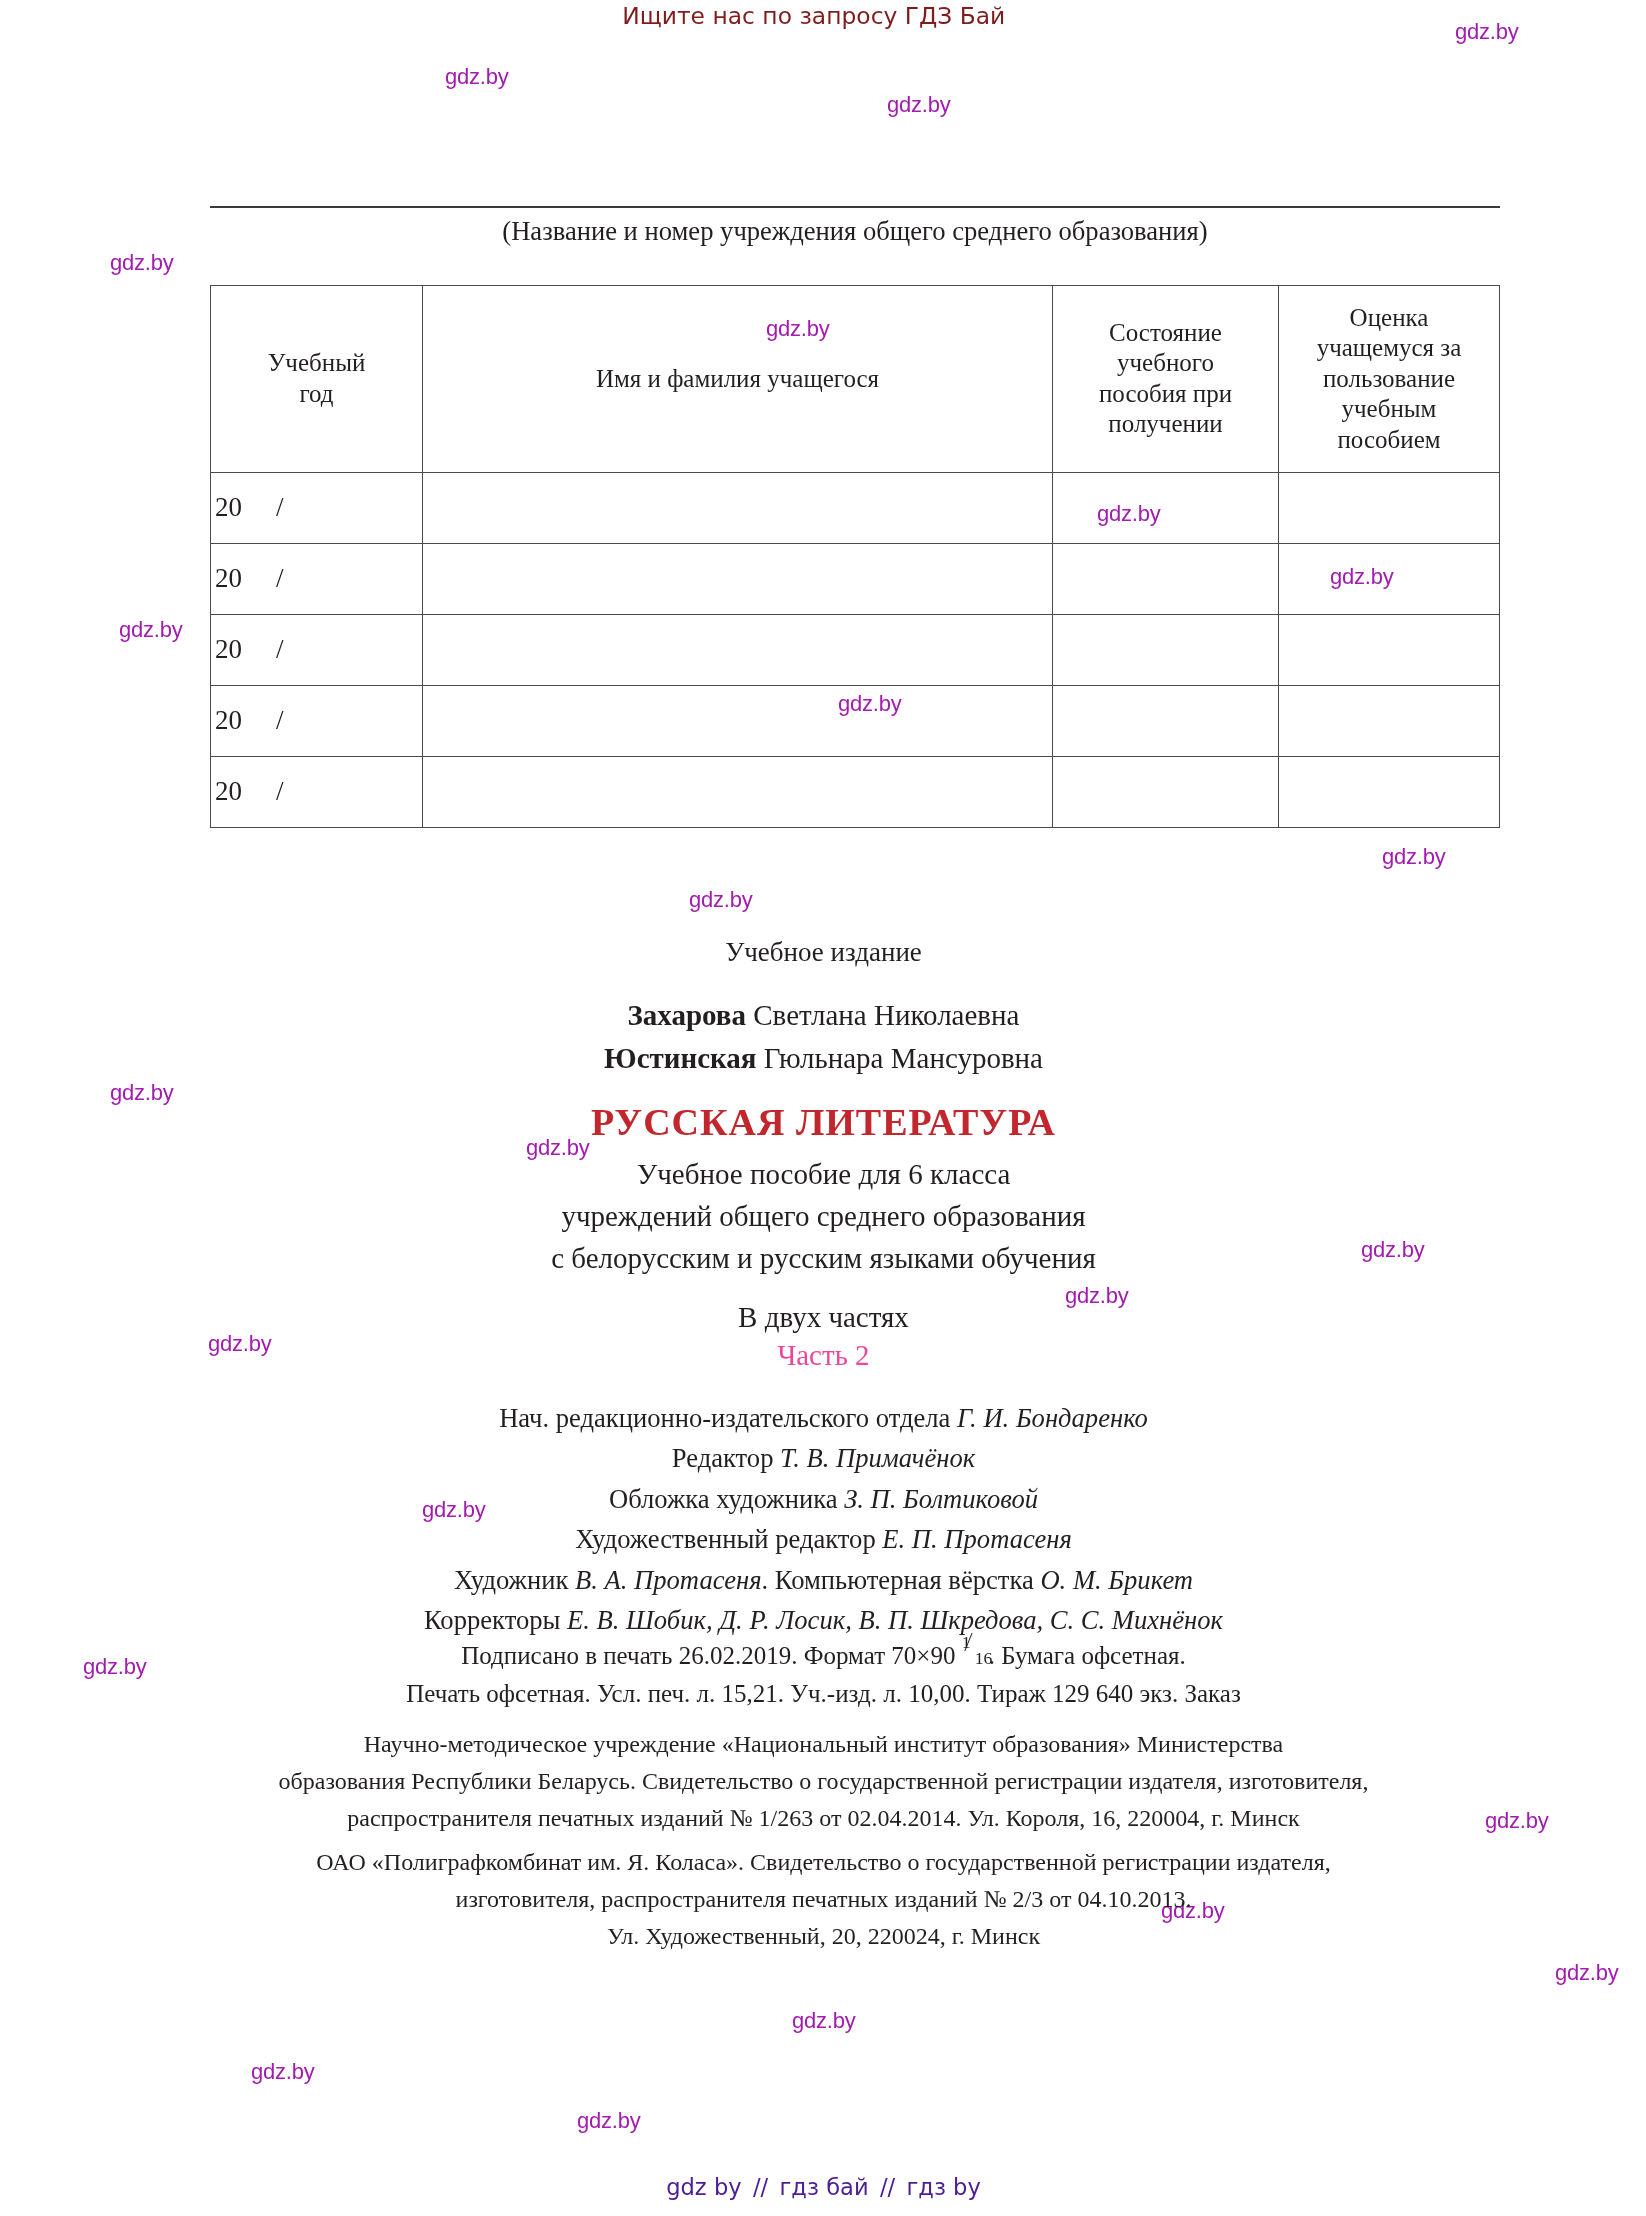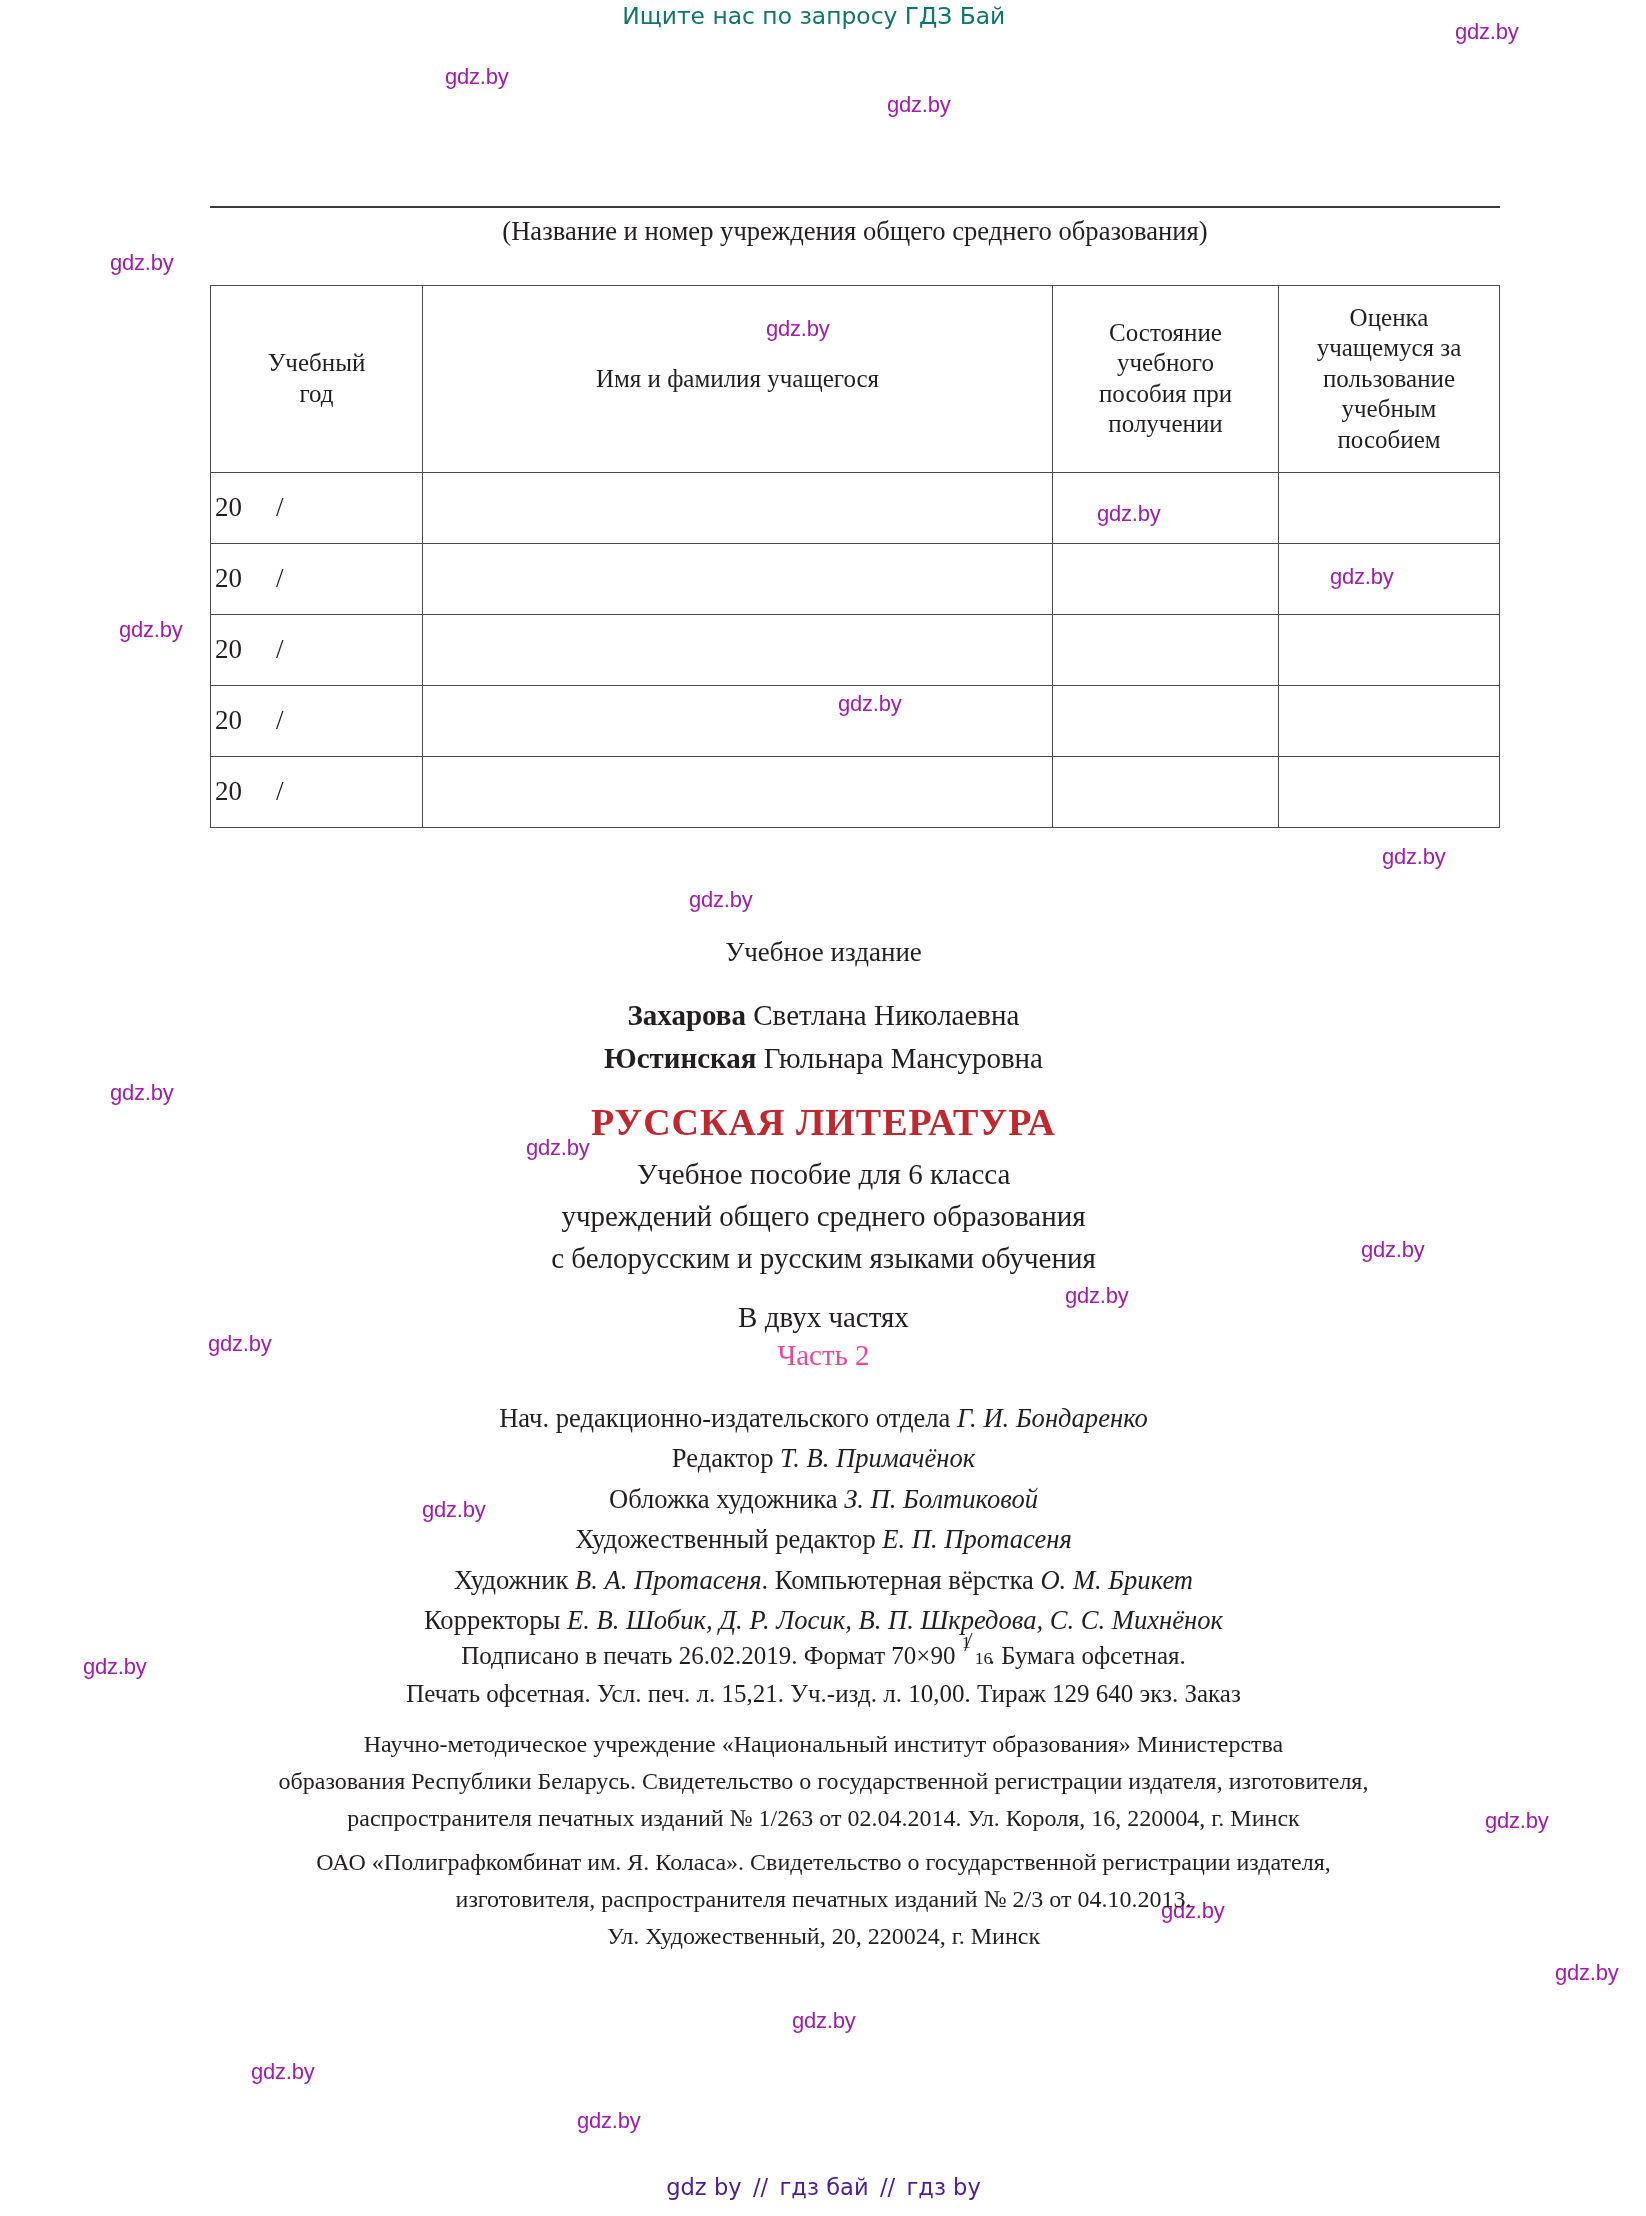--- a/index.html
+++ b/index.html
@@ -31,21 +31,21 @@
 
   
   .promo {
     position: absolute;
     top: 2.4px;
     left: 0;
     width: 1647px;
     text-align: center;
     font-family: "DejaVu Sans", "Liberation Sans", sans-serif;
     font-size: 23.4px;
-    color: #0f766e;
+    color: #7f1d1d;
     white-space: nowrap;
   }
   .promo-inner { display: inline-block; transform: translateX(-9.7px); }
 
   
   .footer-links {
     position: absolute;
     top: 2174px;
     left: 0;
     width: 1647px;

